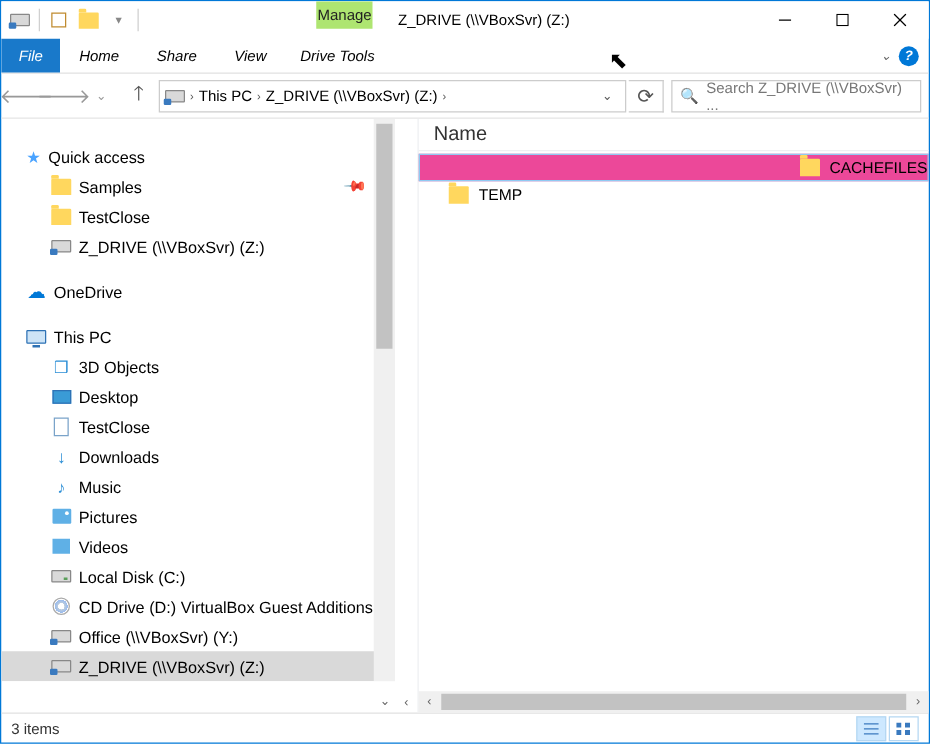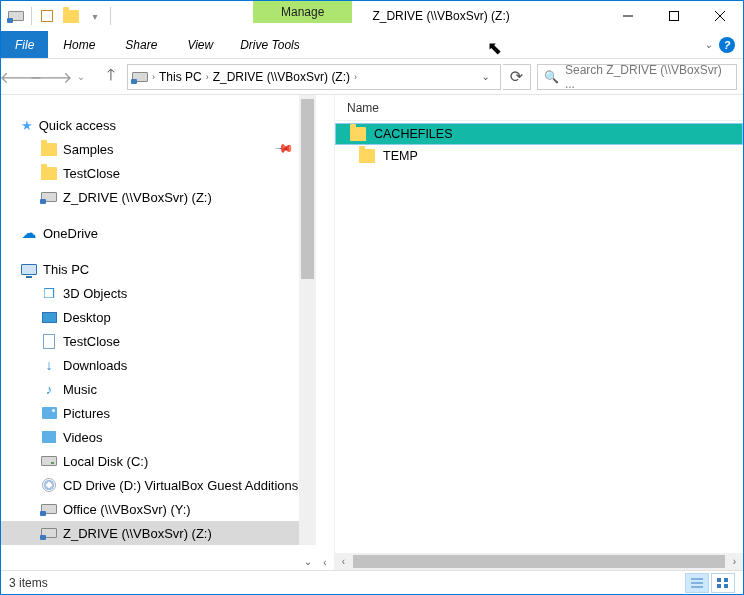--- a/index.html
+++ b/index.html
@@ -2,21 +2,21 @@
 <html><head>
 <meta charset="utf-8">
 <style>
   * { box-sizing: border-box; font-family: "Segoe UI", Arial, sans-serif; }
   body { margin: 0; background: #fff; width: 744px; height: 595px; overflow: hidden; position: relative; border: 1px solid #0078d7; }
   
   .titlebar { height: 30px; display: flex; align-items: stretch; background: #fff; }
   .titlebar-left { display: flex; align-items: center; gap: 2px; padding-left: 4px; }
   .qat-icon { width: 22px; height: 22px; display: inline-flex; align-items: center; justify-content: center; }
   .qat-sep { width: 1px; height: 18px; background: #d0d0d0; margin: 0 2px; }
-  .manage-tab { background: #aee571; color: #222; font-size: 12px; padding: 0 28px; display: flex; align-items: center; margin-left: 140px; height: 22px; margin-top: 0; }
+  .manage-tab { background: #aee571; color: #222; font-size: 12px; padding: 0 1px; display: flex; align-items: center; margin-left: 140px; height: 22px; margin-top: 0; }
   .title-text { font-size: 12px; color: #000; padding-left: 20px; display: flex; align-items: center; flex: 1; }
   .win-controls { display: flex; margin-left: auto; }
   .win-btn { width: 46px; height: 30px; display: flex; align-items: center; justify-content: center; }
   
   .ribbon { height: 28px; display: flex; align-items: stretch; border-bottom: 1px solid #e1e1e1; font-style: italic; }
   .file-tab { background: #1979ca; color: #fff; font-size: 12px; padding: 0 14px; display: flex; align-items: center; }
   .ribbon-tab { font-size: 12px; color: #000; padding: 0 15px; display: flex; align-items: center; }
   .drive-tools { font-size: 12px; color: #000; padding: 0 10px; display: flex; align-items: center; margin-left: 2px; }
   .ribbon-right { margin-left: auto; display: flex; align-items: center; padding-right: 8px; gap: 6px; }
   .expand-chevron { font-size: 10px; color: #666; }
@@ -59,24 +59,24 @@
   .ico-doc { width:12px; height:15px; background:#fff; border:1px solid #7aa3c9; position:relative; }
   .ico-down { color:#2d8fd6; font-size:14px; font-weight:bold; }
   .ico-music { color:#2d8fd6; font-size:13px; }
   .ico-pic { width:15px; height:12px; background:#5fb0e6; border-radius:1px; position:relative; }
   .ico-pic::after{content:"";position:absolute;right:2px;top:2px;width:3px;height:3px;background:#fff;border-radius:50%;}
   .ico-vid { width:14px; height:12px; background:#5fb0e6; position:relative; }
   .ico-cd { width:14px; height:14px; border-radius:50%; background:radial-gradient(circle,#fff 30%,#bcd 31%,#9be 60%,#fff 61%); border:1px solid #aaa;}
   .ico-desktop { width:15px; height:11px; background:#3a9bd6; border:1px solid #2e72b5; }
   
   .content { flex: 1; display: flex; flex-direction: column; border-left: 1px solid #eef0f2; }
-  .col-header { height: 26px; display: flex; align-items: center; font-size: 12px; color: #333; border-bottom: 1px solid #eef0f2; padding-left: 12px; }
+  .col-header { height: 26px; display: flex; align-items: center; font-size: 16px; color: #333; border-bottom: 1px solid #eef0f2; padding-left: 12px; }
   .file-list { flex: 1; padding-top: 2px; }
   .file-row { display: flex; align-items: center; height: 22px; padding-left: 24px; gap: 8px; font-size: 12.5px; }
-  .file-row.sel { background: #14b8a6; border: 1px solid #8fcaf2; padding-left: 14px; }
+  .file-row.sel { background: #ec4899; border: 1px solid #8fcaf2; padding-left: 14px; justify-content: flex-end; }
   .content-hscroll { height: 17px; background: #f0f0f0; display: flex; align-items: center; position: relative; }
   .content-hscroll .arrow { width: 17px; height: 17px; display:flex;align-items:center;justify-content:center;color:#666;font-size:10px; }
   .content-hscroll .thumb { position:absolute; left:18px; right:18px; top:2px; bottom:2px; background:#c2c2c2; }
   
   .statusbar { height: 24px; border-top: 1px solid #e1e1e1; display: flex; align-items: center; font-size: 12px; color: #333; padding: 0 8px; }
   .status-right { margin-left: auto; display: flex; gap: 2px; }
   .view-btn { width: 24px; height: 20px; border: 1px solid #b5d7f2; display: flex; align-items:center; justify-content:center; }
   .view-btn.active { background: #cde8ff; }
   .chev-collapse { position:absolute; bottom:0; right:-1px; width:18px; height:18px; display:flex;align-items:center;justify-content:center; font-size:10px; color:#666; }
   .navpane-wrap { position:relative; width:315px; }

